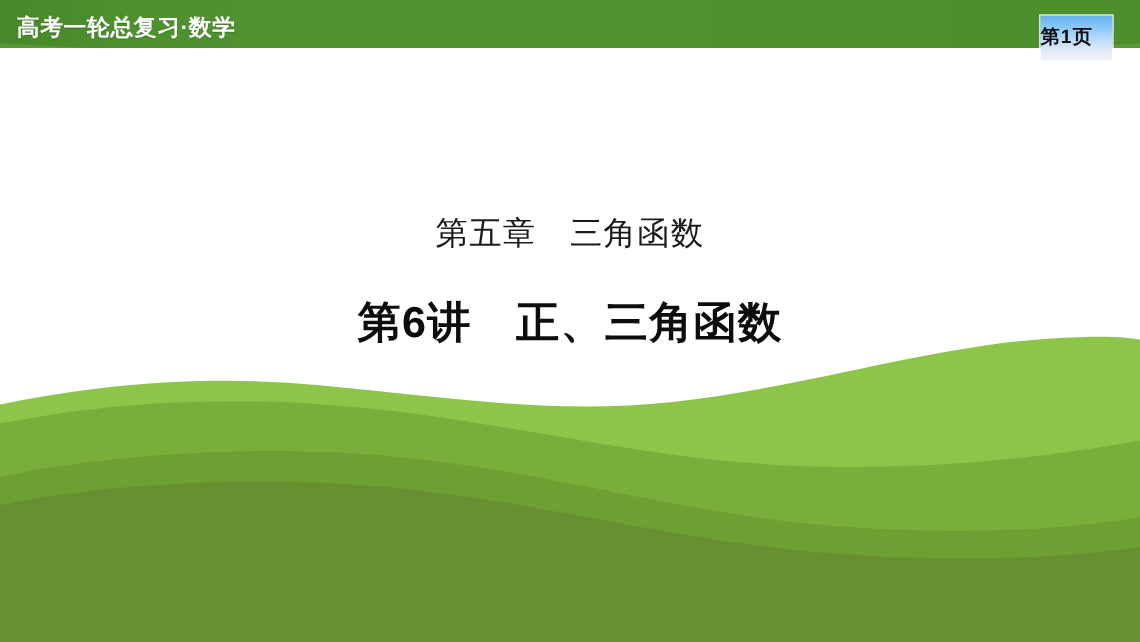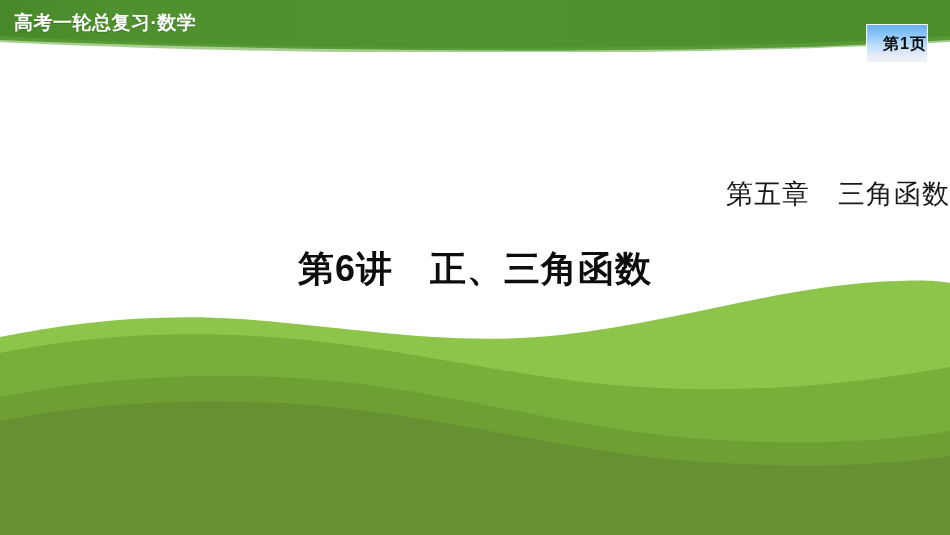--- a/index.html
+++ b/index.html
@@ -18,21 +18,21 @@
     overflow: hidden;
     background: #ffffff;
   }
 
   
   .header-bar {
     position: absolute;
     left: 0;
     top: 0;
     width: 950px;
-    height: 52px;
+    height: 40px;
     overflow: hidden;
     z-index: 5;
   }
   .header-bar .hdr-svg {
     position: absolute;
     left: 0;
     top: 0;
     display: block;
   }
   .header-title {
@@ -45,34 +45,34 @@
     letter-spacing: 0.5px;
     white-space: nowrap;
     z-index: 6;
     text-shadow: 0 1px 1px rgba(0,0,0,0.18);
   }
 
   
   .page-badge {
     position: absolute;
     right: 22px;
-    top: 24px;
+    top: 12px;
     width: 62px;
     height: 39px;
     border: 1px solid #ffffff;
     box-sizing: border-box;
     background: linear-gradient(to bottom,
                 #63b0f2 0%,
                 #8cc6f7 26%,
                 #bcddfb 55%,
                 #e4ecf6 82%,
                 #eff1f6 100%);
     display: flex;
     align-items: center;
-    justify-content: flex-end;
+    justify-content: flex-start;
     z-index: 7;
   }
   .page-badge-label {
     font-size: 16px;
     font-weight: bold;
     color: #111111;
     letter-spacing: 1px;
     line-height: 1;
     white-space: nowrap;
   }
@@ -89,21 +89,20 @@
   .chapter-title {
     position: absolute;
     left: 0;
     top: 176px;
     width: 950px;
     font-size: 27px;
     font-weight: normal;
     color: #1a1a1a;
     letter-spacing: 1px;
     white-space: pre;
-    text-align: right;
   }
   .lecture-title {
     position: absolute;
     left: 0;
     top: 245px;
     width: 950px;
     font-size: 36px;
     font-weight: bold;
     color: #0d0d0d;
     letter-spacing: 1px;

